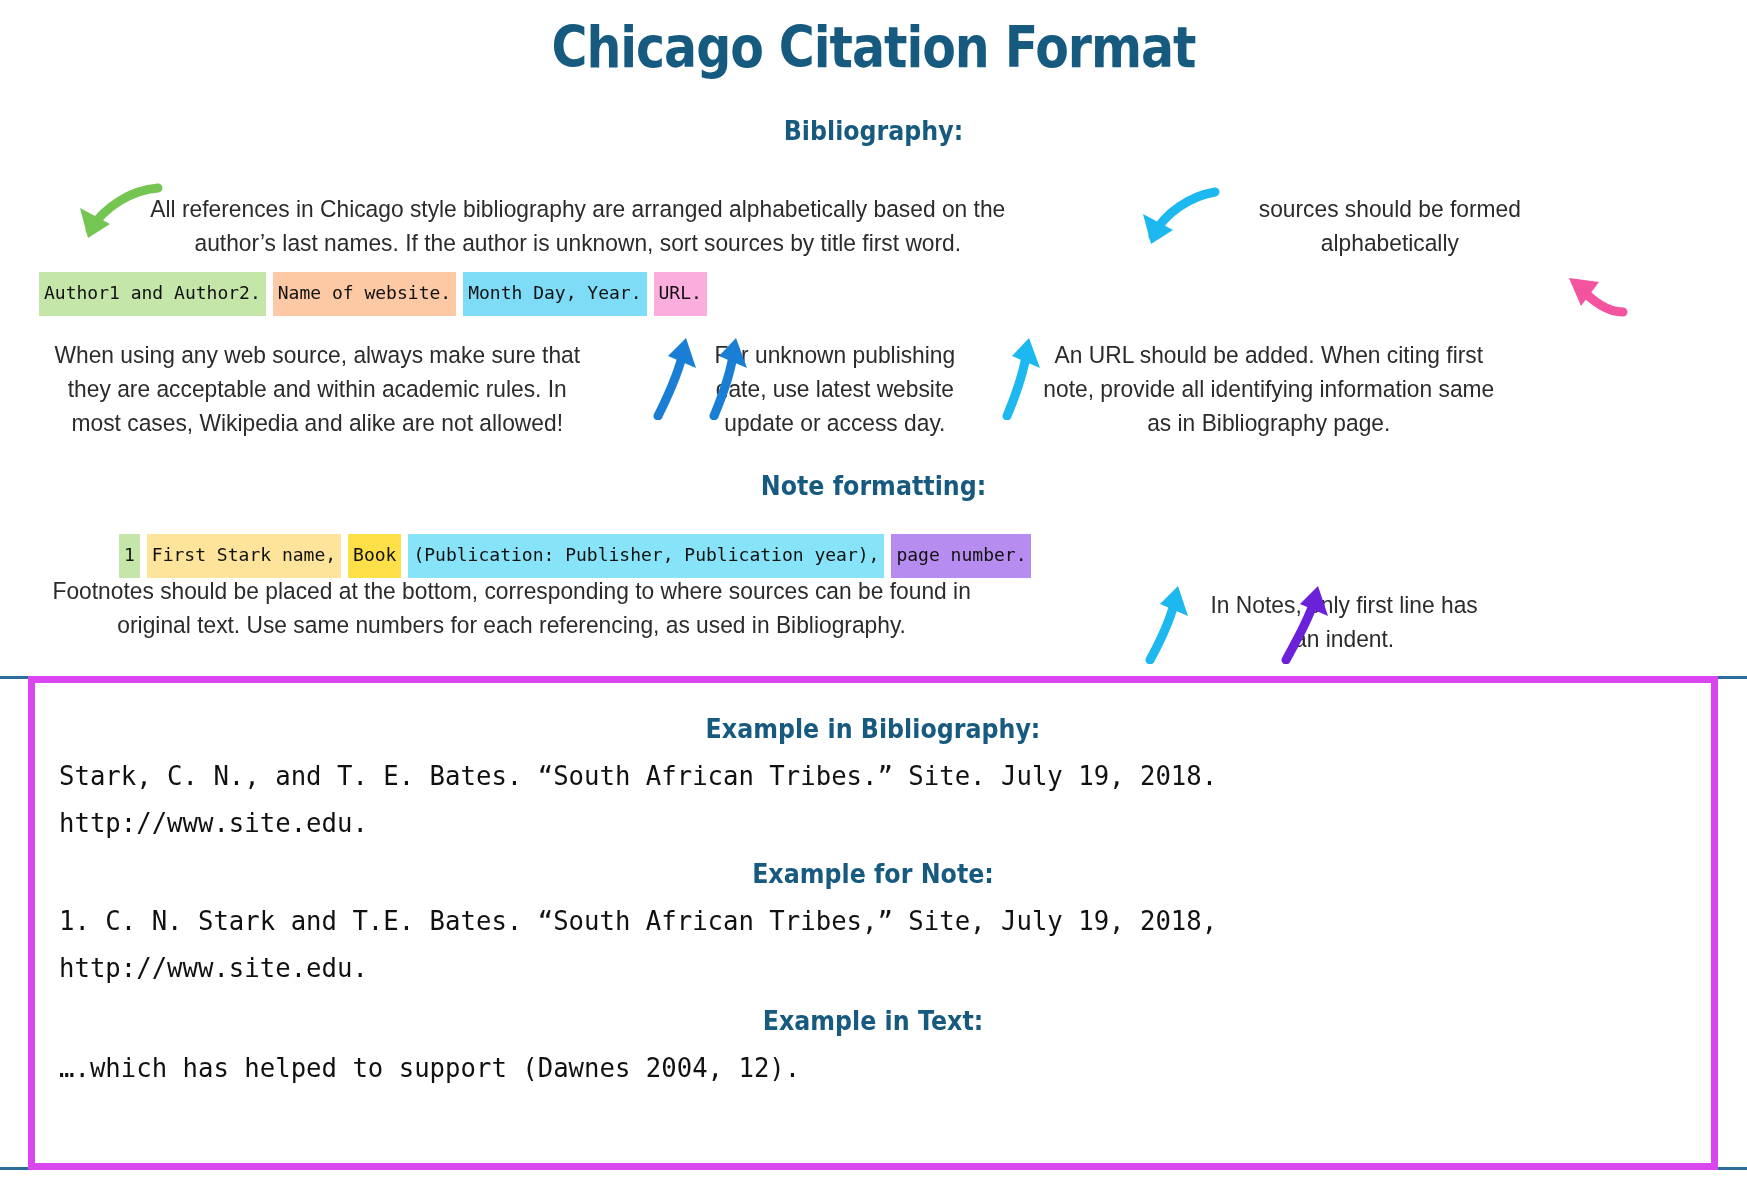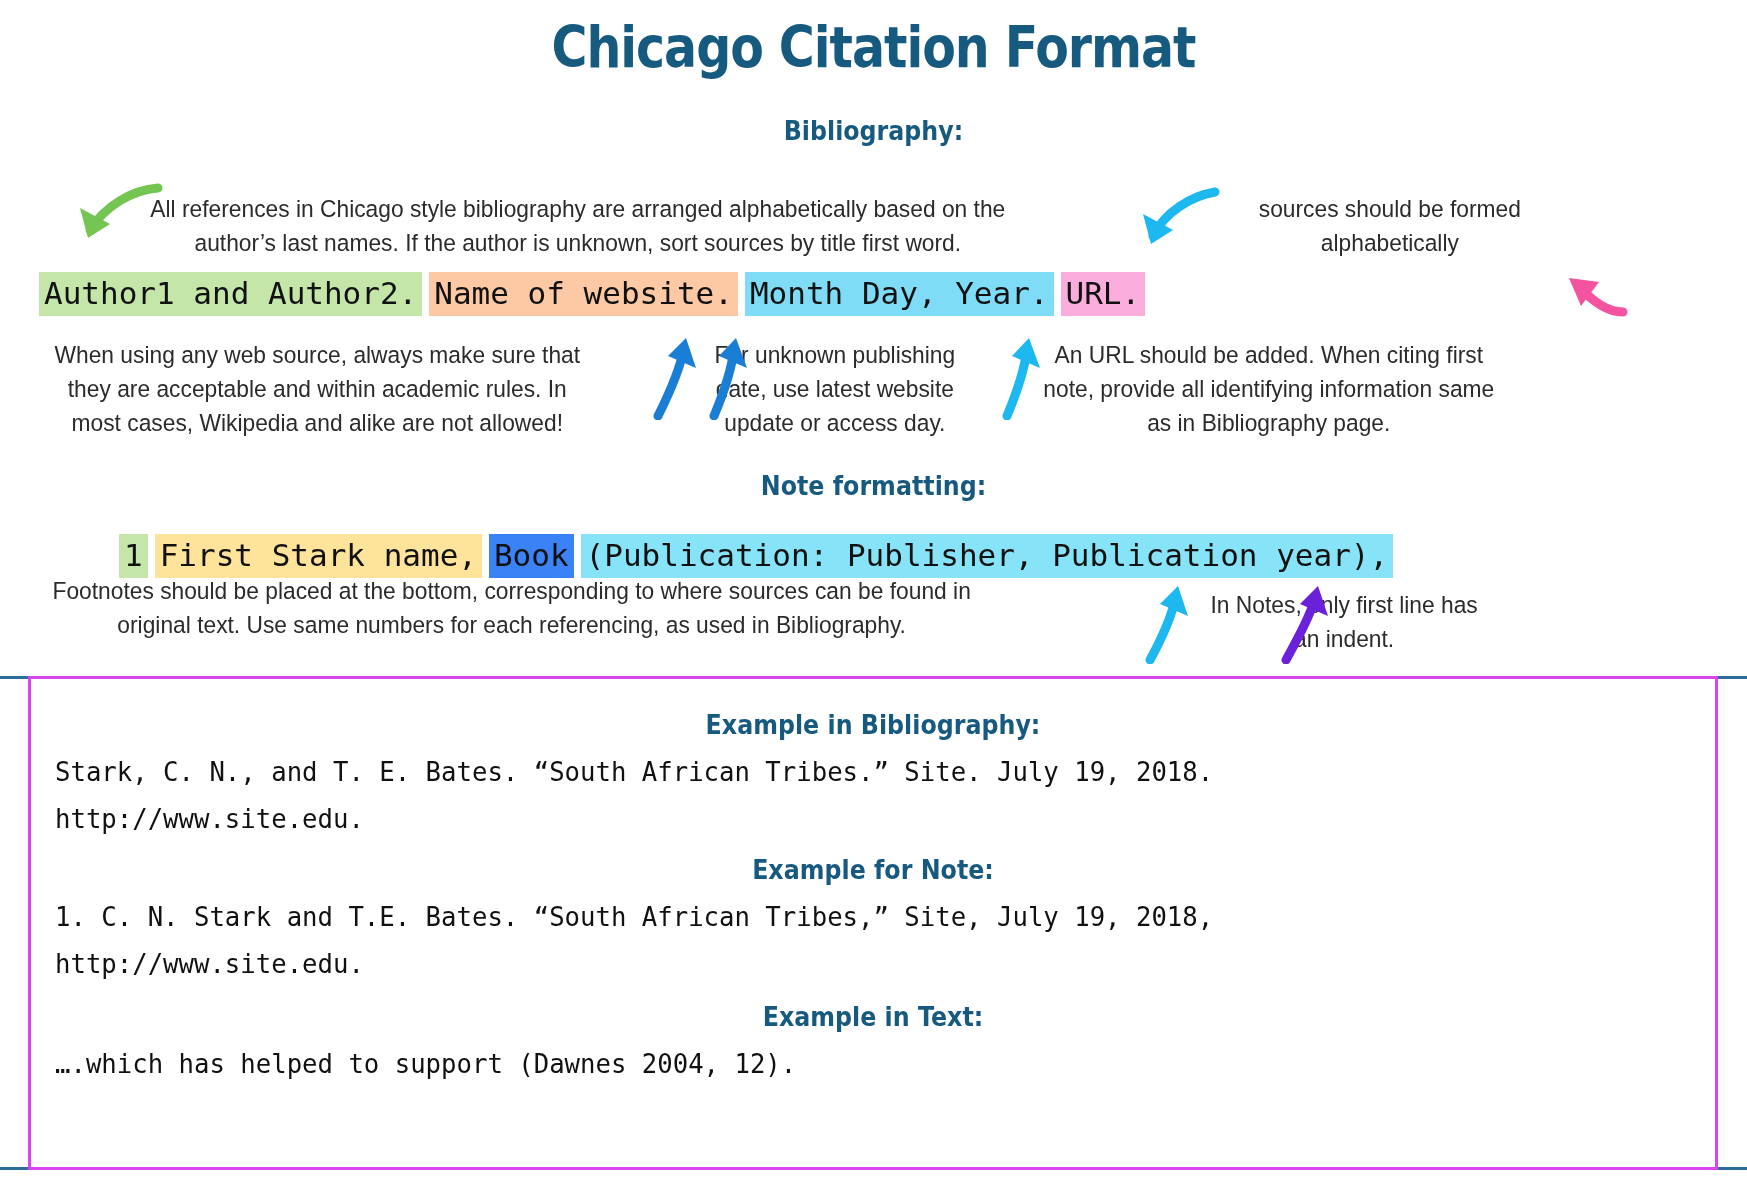--- a/index.html
+++ b/index.html
@@ -90,21 +90,21 @@
     top: 588px; left: 1200px; width: 310px;
     text-align: center;
   }
 
   
   .strip {
     position: absolute;
     display: flex;
     align-items: flex-end;
     font-family: "DejaVu Sans Mono", monospace;
-    font-size: 31px;
+    font-size: 18px;
     line-height: 40px;
     color: #111111;
     white-space: pre;
     padding-left: 7px;
   }
   #bib-strip { top: 272px; left: 32px; }
   #note-strip { top: 534px; left: 112px; }
   .chip {
     padding: 1px 5px 3px 5px;
     margin-right: 7px;
@@ -114,21 +114,21 @@
   
   .arrow { position: absolute; }
 
   
   #example-box {
     position: absolute;
     top: 676px;
     left: 28px;
     width: 1690px;
     height: 494px;
-    border: 3px solid #d946ef;
+    border: 7px solid #d946ef;
     box-sizing: border-box;
     background: #ffffff;
   }
   .box-heading {
     position: absolute;
     left: 0;
     width: 100%;
     text-align: center;
     font-family: "DejaVu Sans", sans-serif;
     font-weight: bold;
@@ -222,22 +222,23 @@
   <svg class="arrow" style="top:330px; left:993px;" width="60" height="90">
     <path d="M14 86 C 24 62, 32 40, 34 18" stroke="#1cb8ef" stroke-width="9" fill="none" stroke-linecap="round"></path>
     <path d="M36 8 L 47 38 L 19 26 Z" fill="#1cb8ef"></path>
   </svg>
 
   <div class="sec-title" id="note-heading">Note formatting:</div>
 
   <div class="strip" id="note-strip">
     <span class="chip" style="background:#c4e6a8">1</span>
     <span class="chip" style="background:#fde49a">First Stark name,</span>
-    <span class="chip" style="background:#3b82f6">Book</span>
+    <span class="chip" style="background:#fde047">Book</span>
     <span class="chip" style="background:#87e4f8">(Publication: Publisher, Publication year),</span>
+    <span class="chip" style="background:#b68cf0">page number.</span>
   </div>
 
   <div class="note-text" id="anno-footnotes">Footnotes should be placed at the bottom, corresponding to where sources can be found in original text. Use same numbers for each referencing, as used in Bibliography.</div>
 
   <div class="note-text" id="anno-indent">In Notes, only first line has an indent.</div>
 
   <svg class="arrow" style="top:582px; left:1138px;" width="62" height="82">
     <path d="M12 78 C 24 56, 34 34, 38 14" stroke="#1cb8ef" stroke-width="9" fill="none" stroke-linecap="round"></path>
     <path d="M40 4 L 50 34 L 22 22 Z" fill="#1cb8ef"></path>
   </svg>

